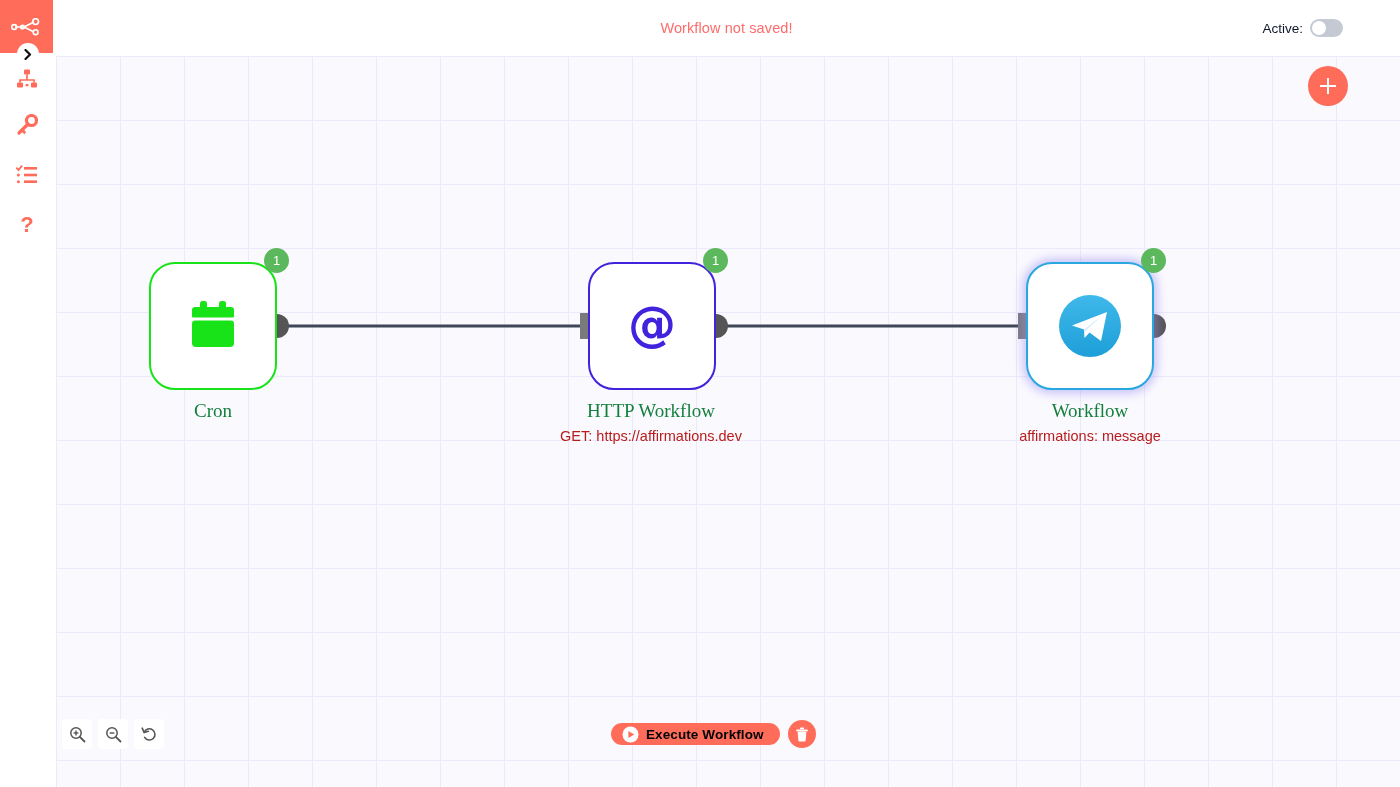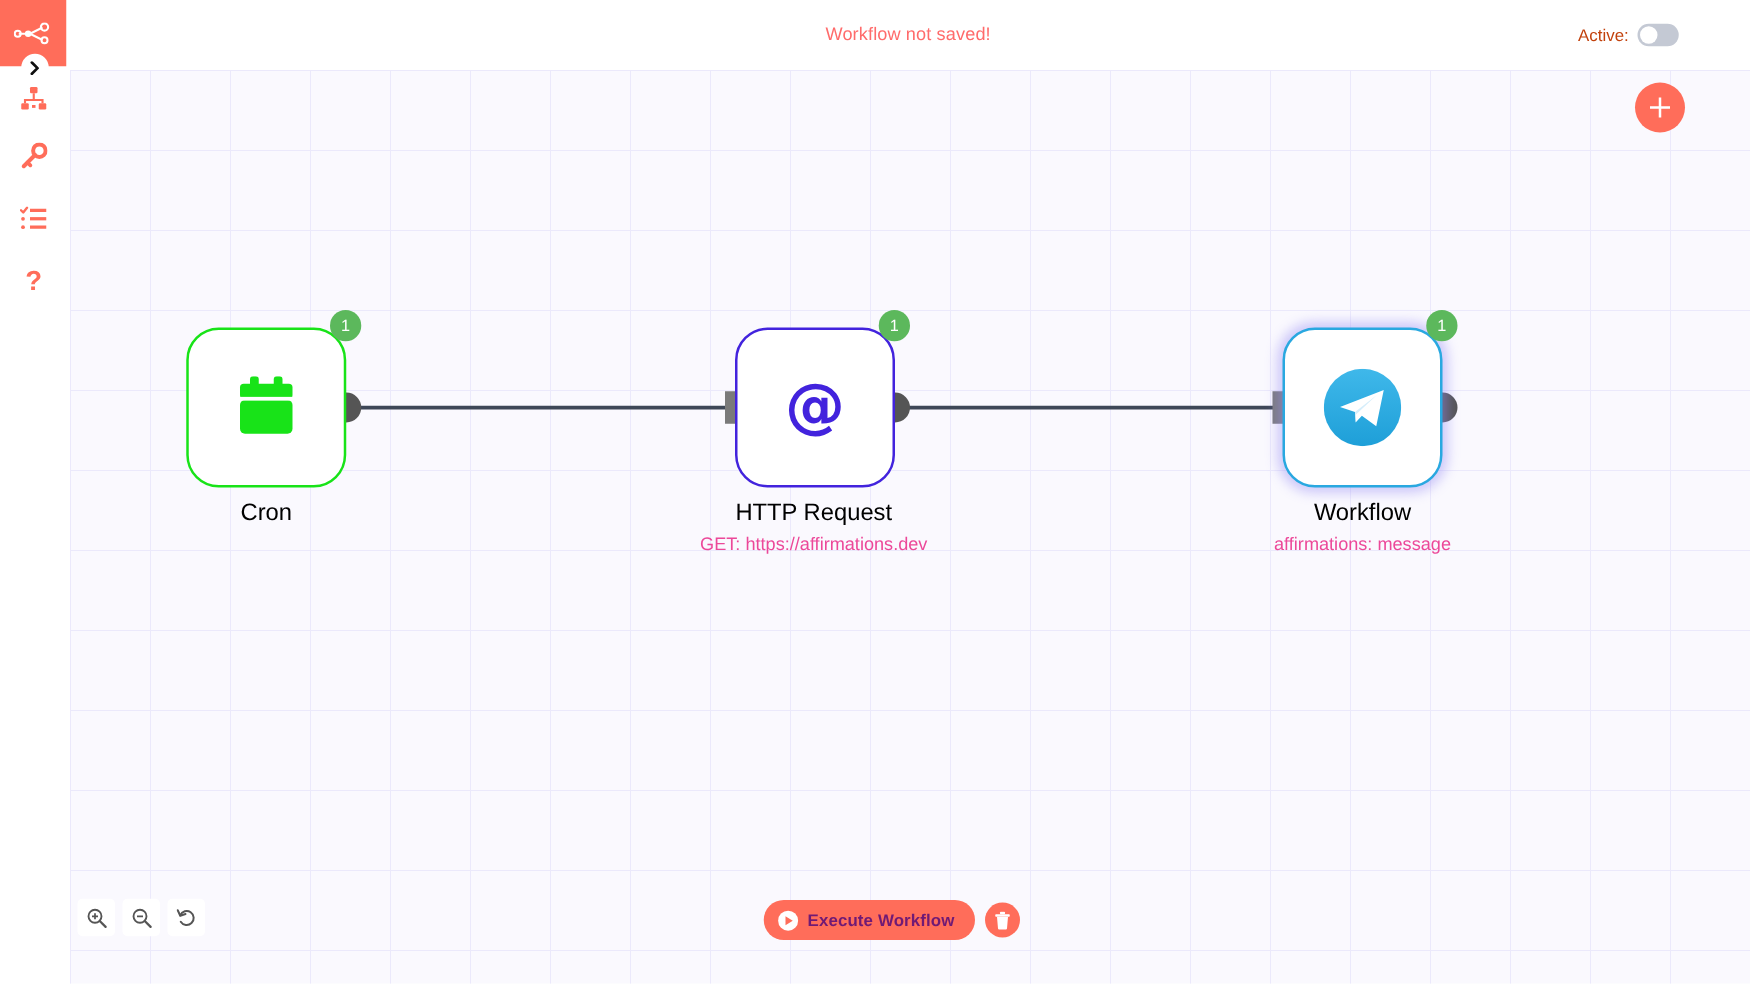--- a/index.html
+++ b/index.html
@@ -50,21 +50,21 @@
   }
   #header-warning {
     position: absolute; left: 0; top: 0; width: 1347px; height: 56px;
     display: flex; align-items: center; justify-content: center;
     font-size: 14.5px; color: #ff6b6b; letter-spacing: .1px;
   }
   #active-box {
     position: absolute; right: 57px; top: 0; height: 56px;
     display: flex; align-items: center; gap: 7px;
   }
-  #active-label { font-size: 13.5px; color: #c2410c; }
+  #active-label { font-size: 13.5px; color: #0f172a; }
   #active-toggle {
     width: 33px; height: 18px; border-radius: 9px;
     background: #c4c9d4; position: relative;
   }
   #active-toggle .knob {
     position: absolute; left: 2px; top: 2px;
     width: 14px; height: 14px; border-radius: 50%;
     background: #ffffff;
   }
 
@@ -126,48 +126,48 @@
     background: #5cb85c; color: #fff;
     font-size: 13px; line-height: 25px; text-align: center;
     font-family: "Liberation Sans", sans-serif;
     z-index: 12;
   }
 
   .node-caption {
     position: absolute; width: 340px; text-align: center; z-index: 9;
   }
   .node-title {
-    font-size: 19px; color: #000000; line-height: 24px;
-    font-family: Liberation Sans, sans-serif;
+    font-size: 19px; color: #15803d; line-height: 24px;
+    font-family: Liberation Serif, serif;
   }
   .node-subtitle {
-    font-size: 14.5px; color: #ec4899; line-height: 22px; margin-top: 2px;
+    font-size: 14.5px; color: #b91c1c; line-height: 22px; margin-top: 2px;
   }
 
   
   #zoom-controls {
     position: absolute; left: 62px; top: 719px;
     display: flex; gap: 6px; z-index: 16;
   }
   .zoom-btn {
     width: 30px; height: 30px; border-radius: 4px;
     background: #ffffff;
     display: flex; align-items: center; justify-content: center;
   }
 
   
   #run-controls {
     position: absolute; left: 611px; top: 720px;
     display: flex; align-items: center; gap: 8px; z-index: 16;
   }
   #execute-button {
-    height: 32px; border-radius: 16px; background: #ff6d5a;
+    height: 22px; border-radius: 16px; background: #ff6d5a;
     display: flex; align-items: center; gap: 7px;
     padding: 0 16px 0 11px;
-    color: #701a75; font-size: 13.5px; font-weight: bold;
+    color: #000000; font-size: 13.5px; font-weight: bold;
     letter-spacing: .1px;
   }
   #delete-button {
     width: 28px; height: 28px; border-radius: 50%;
     background: #ff6d5a;
     display: flex; align-items: center; justify-content: center;
   }
 </style>
 </head>
 <body>
@@ -266,21 +266,21 @@
 
   <div class="node http" style="left:588px; top:262px">
     <div class="node-badge">1</div>
     <svg width="54" height="54" viewBox="0 0 54 54">
       <text x="27" y="42" text-anchor="middle" font-family="DejaVu Sans, sans-serif" font-size="48" font-weight="bold" fill="#4223dd">@</text>
     </svg>
   </div>
   <div class="endpoint-rect" style="left:580px; top:313px"></div>
   <div class="endpoint-dot" style="left:704px; top:314px"></div>
   <div class="node-caption" style="left:481px; top:399px">
-    <div class="node-title">HTTP Request</div>
+    <div class="node-title">HTTP Workflow</div>
     <div class="node-subtitle">GET: https://affirmations.dev</div>
   </div>
 
   <div class="node telegram" style="left:1026px; top:262px">
     <div class="node-badge">1</div>
     <svg width="62" height="62" viewBox="0 0 62 62">
       <defs>
         <linearGradient id="tg" x1="0" y1="0" x2="0" y2="1">
           <stop offset="0%" stop-color="#3fb8ea"></stop>
           <stop offset="100%" stop-color="#1e9fd8"></stop>

